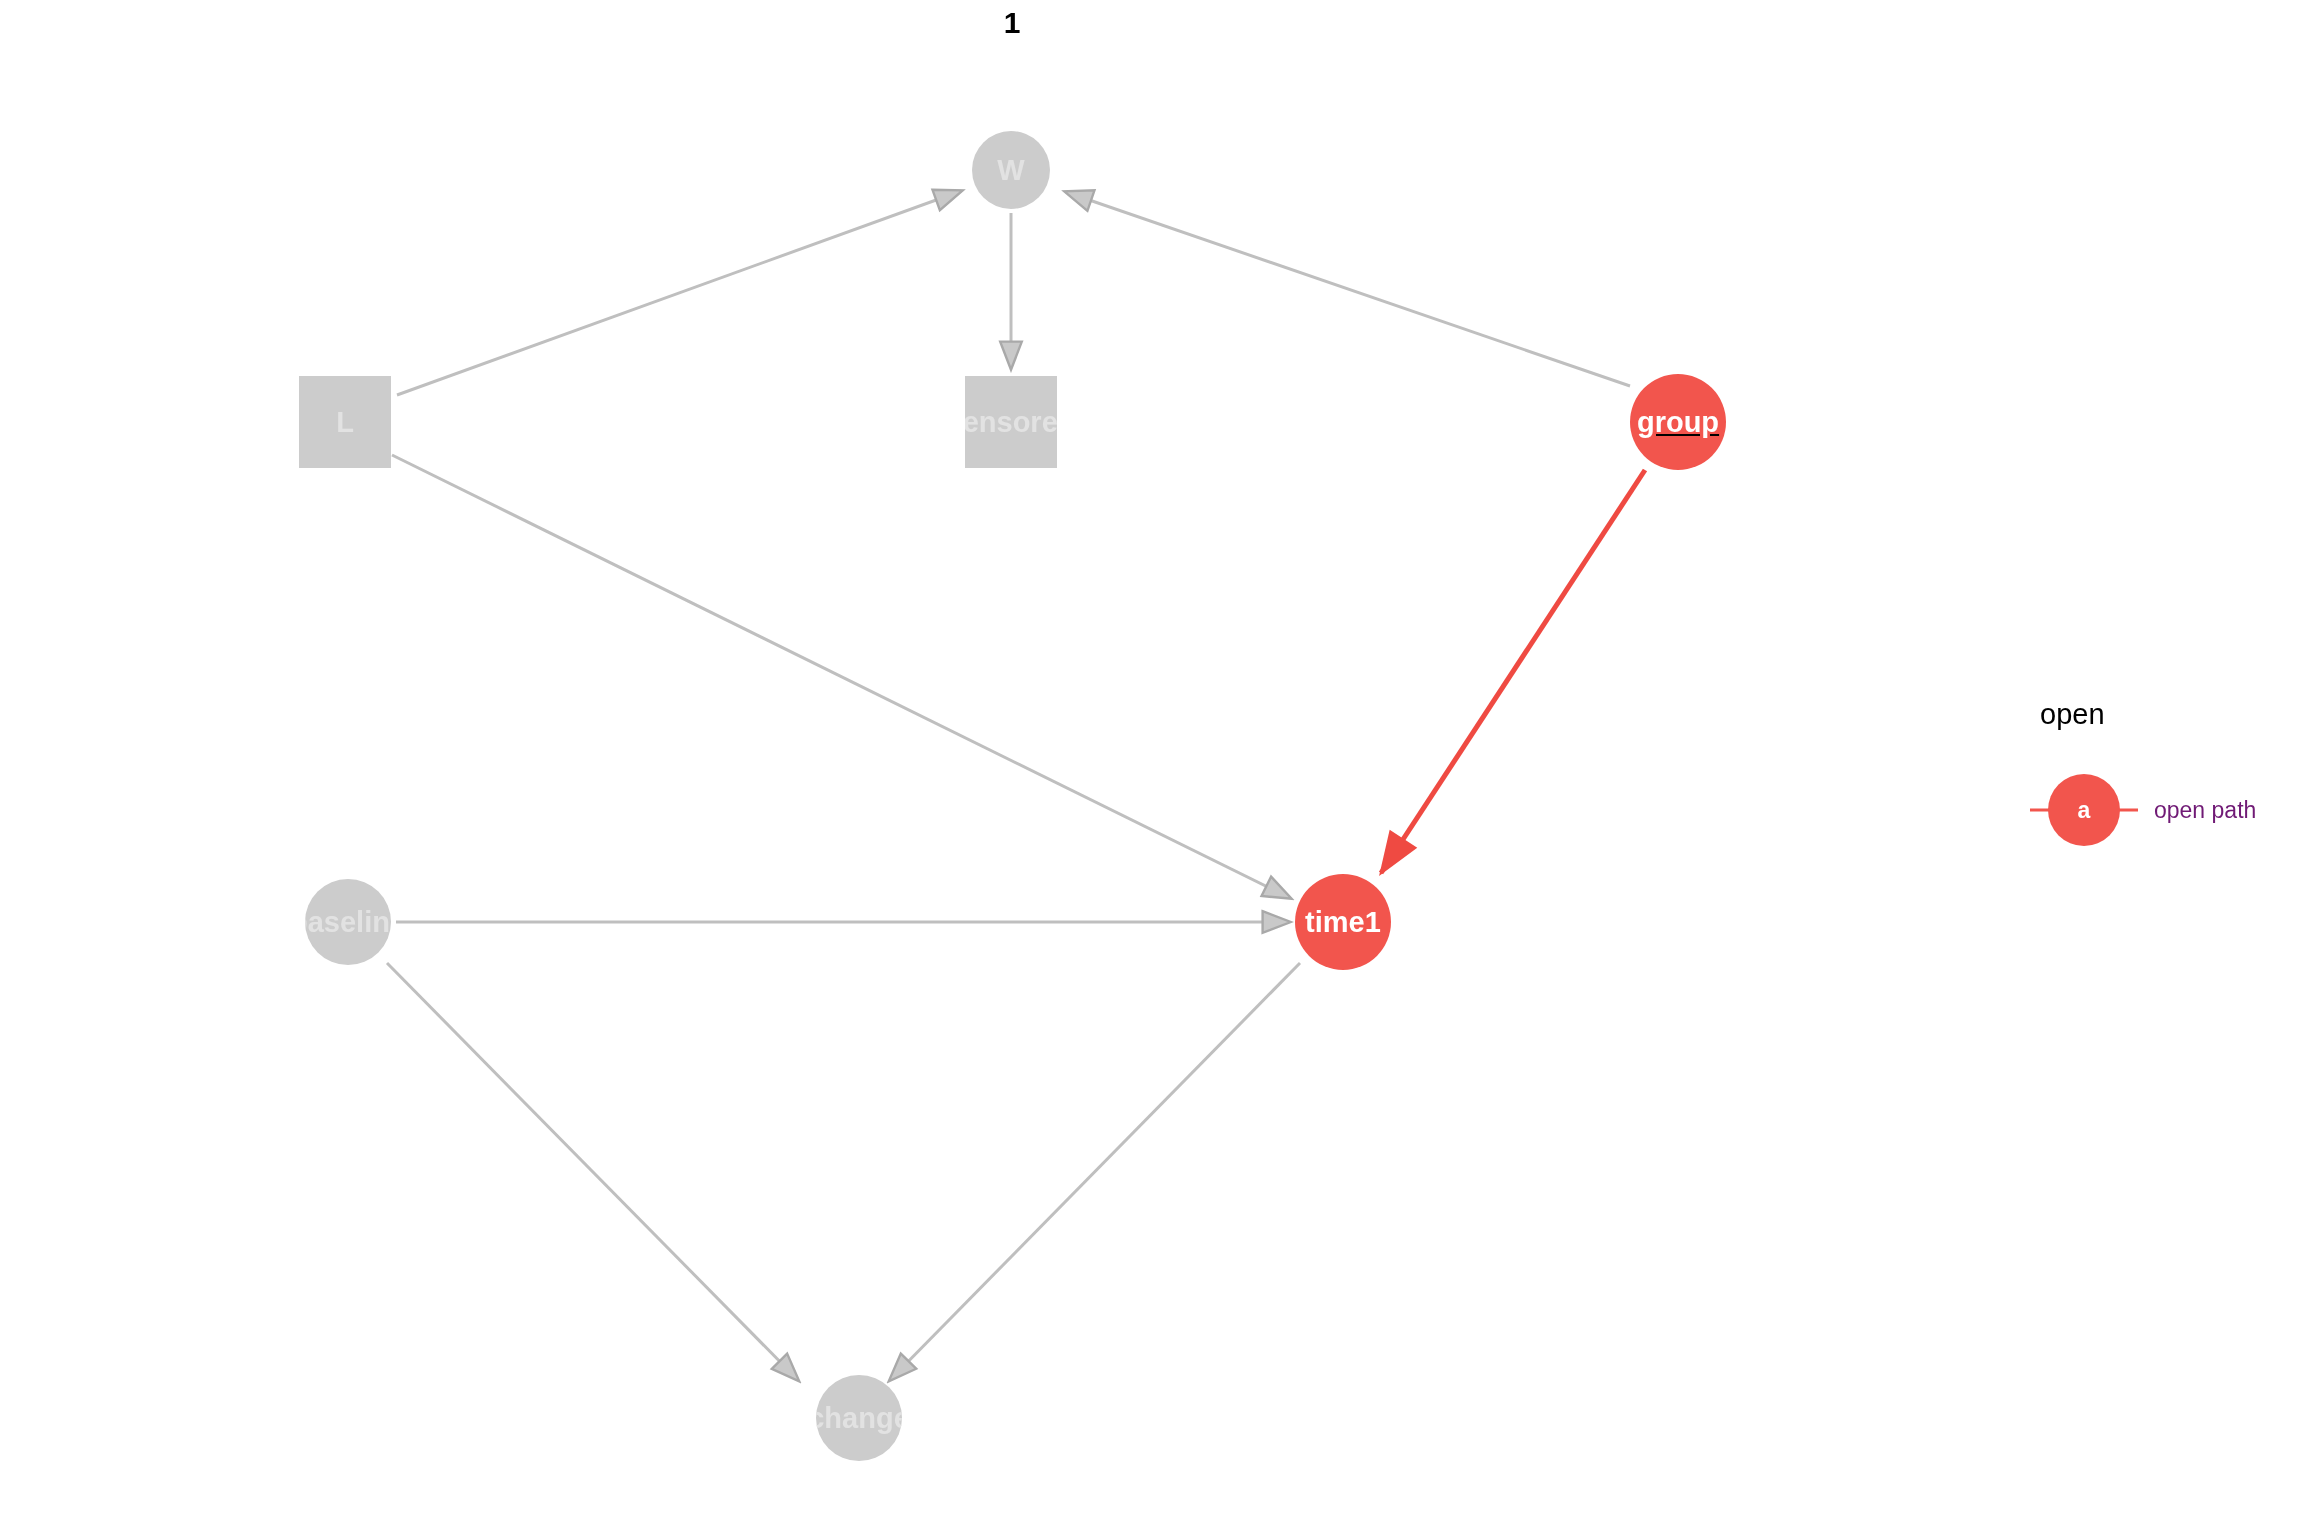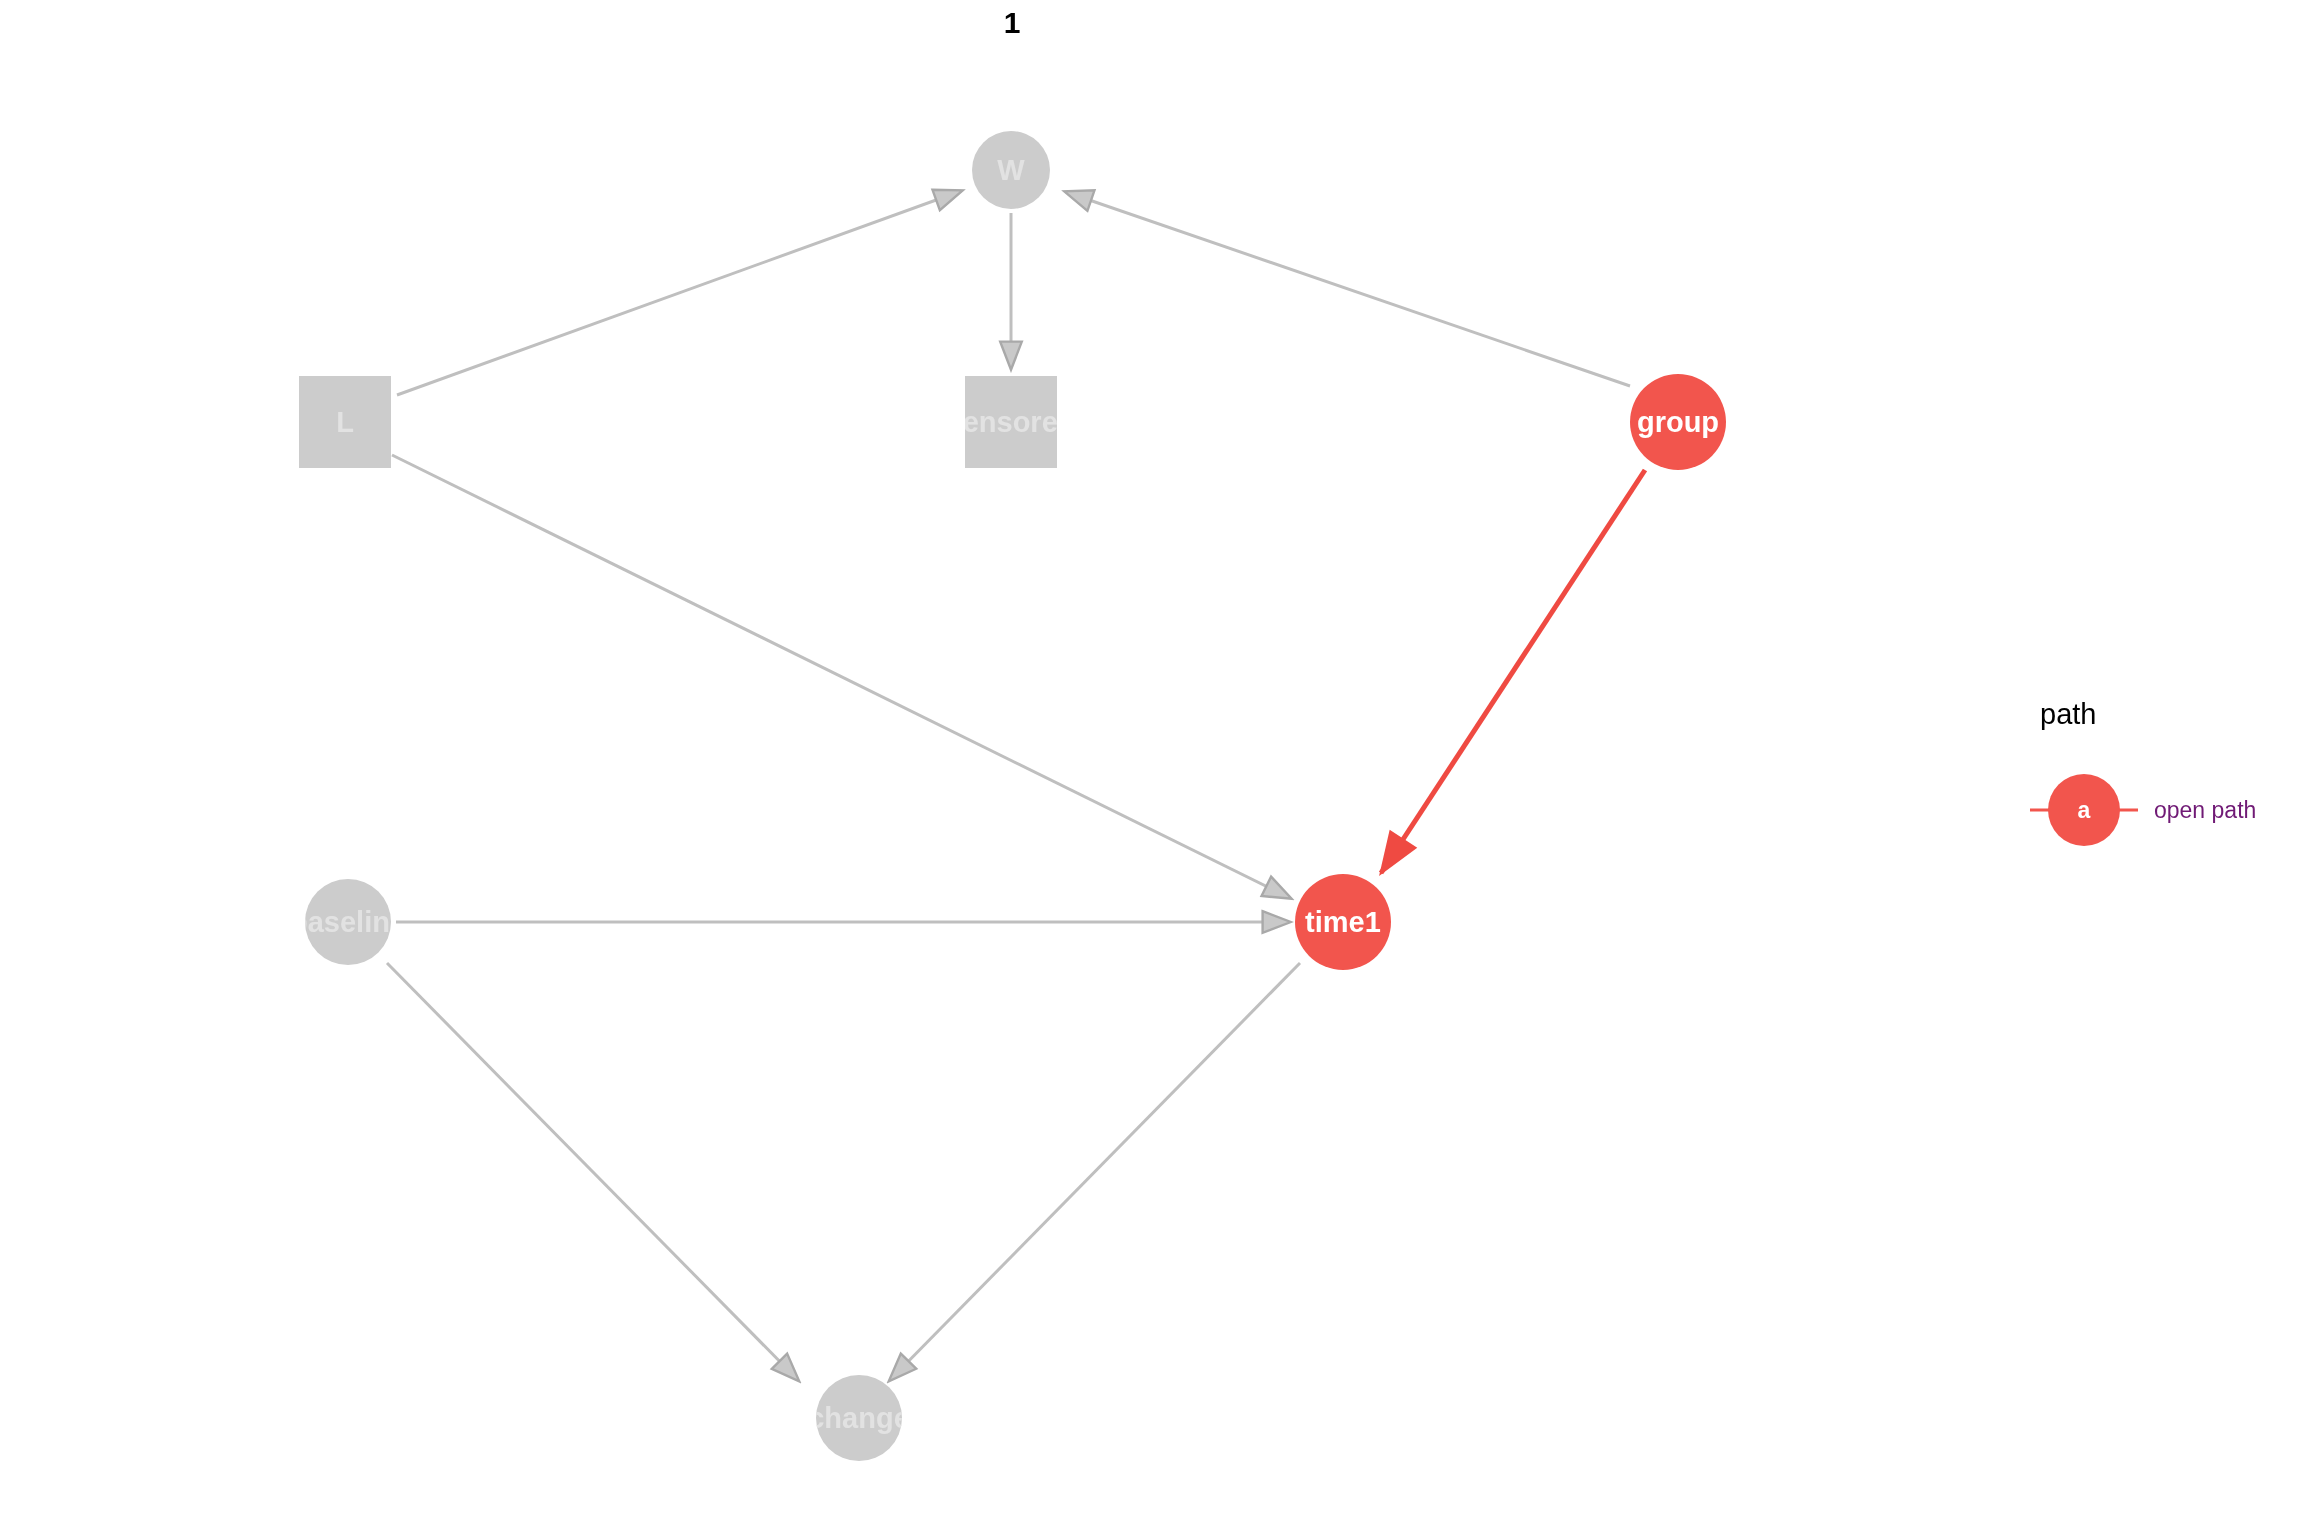--- a/index.html
+++ b/index.html
@@ -170,38 +170,38 @@
   </div>
 
   <div class="node node-square node-grey" style="left:299px; top:376px; width:92px; height:92px;">
     <span class="node-label label-grey">L</span>
   </div>
 
   <div class="node node-square node-grey" style="left:965px; top:376px; width:92px; height:92px;">
     <span class="node-label label-grey">censored</span>
   </div>
 
-  <div class="node node-circle node-red" style="left:1630px; top:374px; width:96px; height:96px;">
+  <div class="node node-circle node-red" style="left:1630px; top:374px; width:96px; height:96px;text-decoration:underline;">
     <span class="node-label label-red">group</span>
   </div>
 
   <div class="node node-circle node-grey" style="left:305px; top:879px; width:86px; height:86px;">
     <span class="node-label label-grey">baseline</span>
   </div>
 
   <div class="node node-circle node-red" style="left:1295px; top:874px; width:96px; height:96px;text-align:right;">
     <span class="node-label label-red">time1</span>
   </div>
 
   <div class="node node-circle node-grey" style="left:816px; top:1375px; width:86px; height:86px;">
     <span class="node-label label-grey">change</span>
   </div>
 
   <div class="legend">
-    <div class="legend-title">path</div>
+    <div class="legend-title">open</div>
     <div class="legend-row">
       <div class="legend-key">
         <div class="legend-key-stub left"></div>
         <div class="legend-key-stub right"></div>
         <div class="legend-key-circle">
           <span>a</span>
         </div>
       </div>
       <div class="legend-label">open path</div>
     </div>

